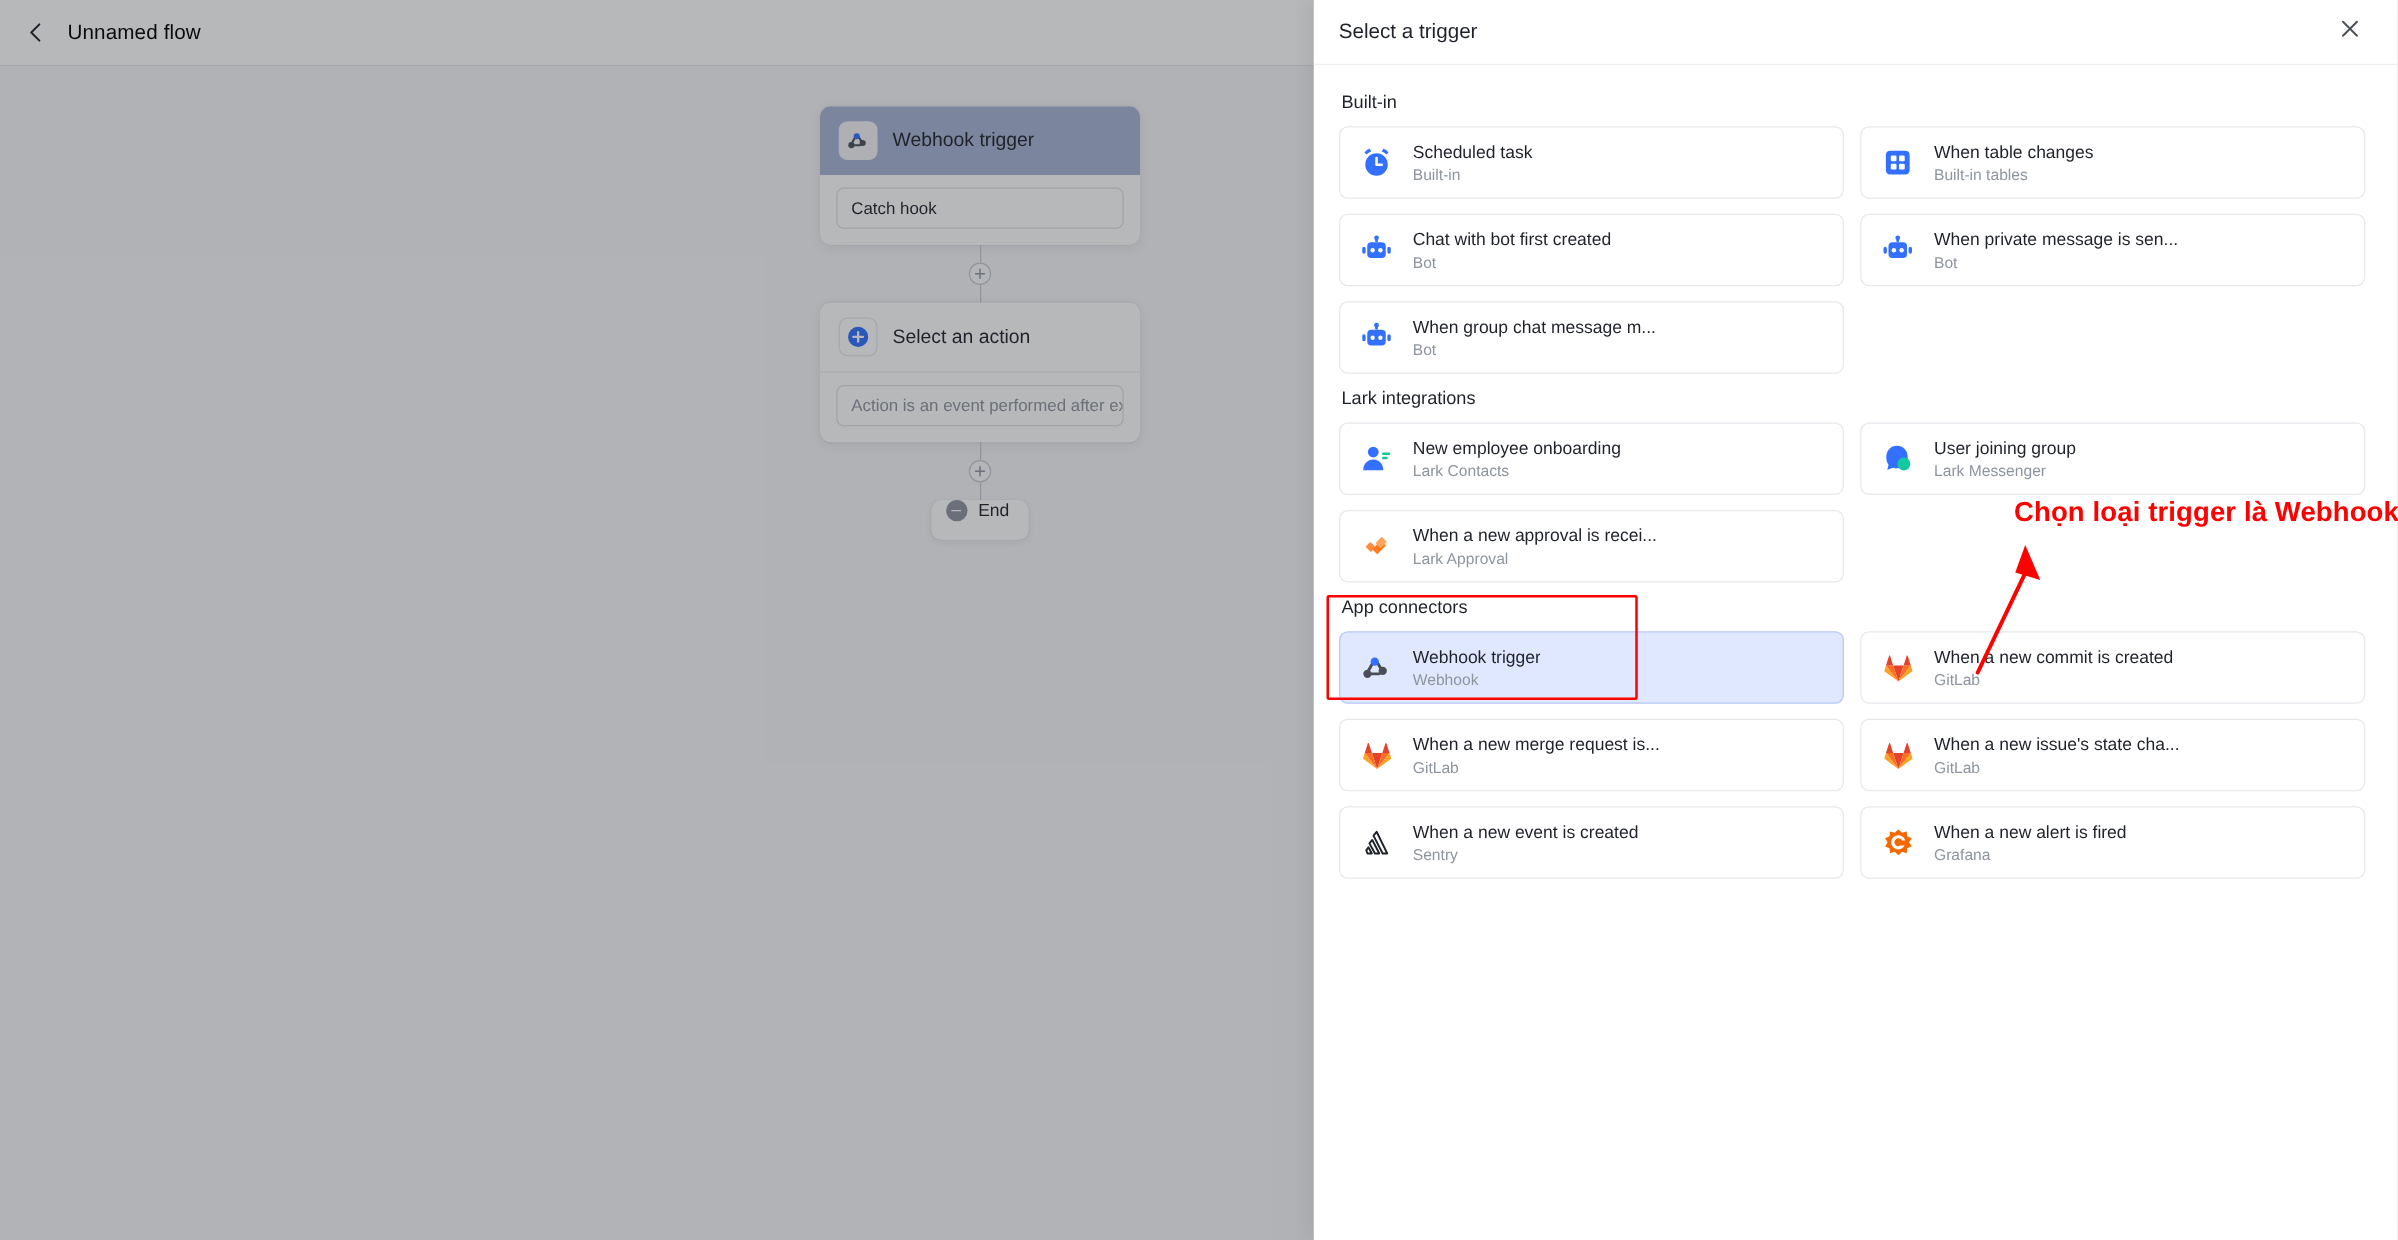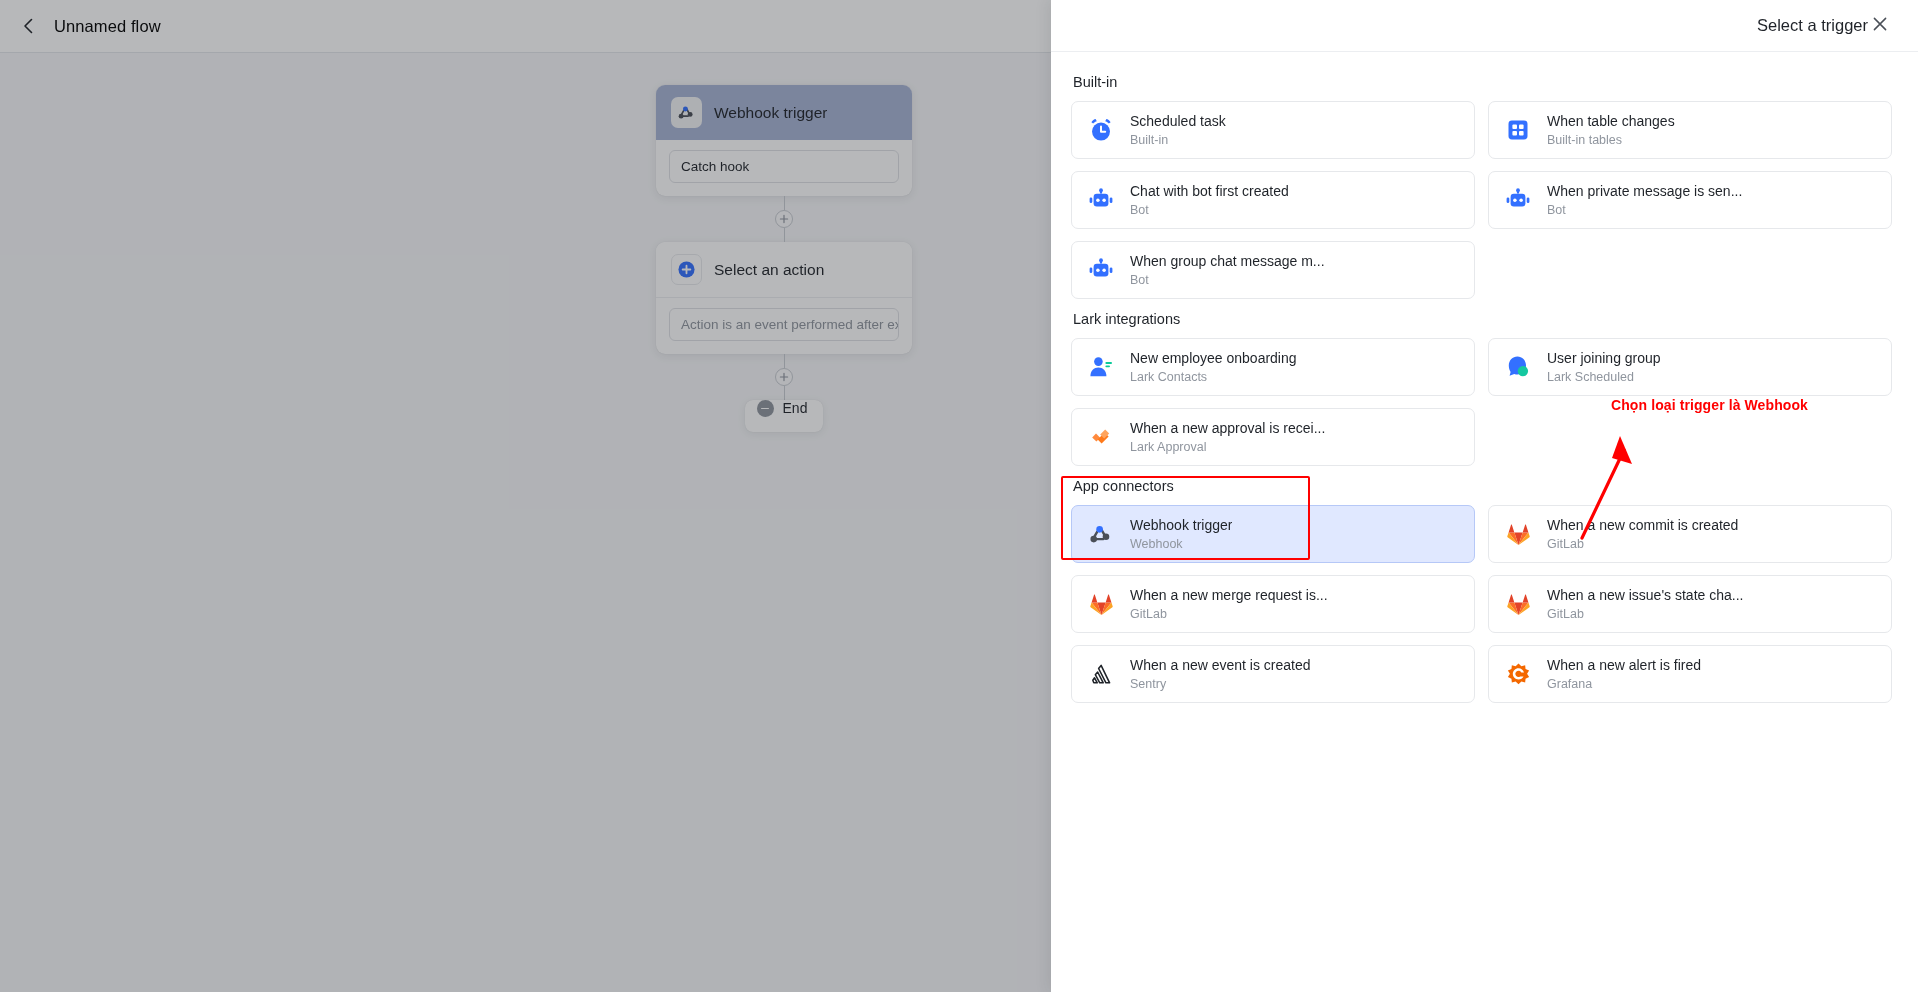--- a/index.html
+++ b/index.html
@@ -143,21 +143,20 @@
     width: 867px; height: 992px;
     background: #ffffff;
     box-shadow: -2px 0 14px rgba(31,35,41,.10);
     display: flex; flex-direction: column;
   }
   .panel-head {
     height: 52px; flex: none;
     border-bottom: 1px solid #eceef1;
     display: flex; align-items: center;
     padding: 0 26px 0 20px;
-    text-align: right;
   }
   .panel-title {
     font-size: 16.5px; color: #1f2329; font-weight: 500;
     flex: 1;
   }
   .close-btn {
     width: 24px; height: 24px;
     display: flex; align-items: center; justify-content: center;
     cursor: pointer;
   }
@@ -224,21 +223,21 @@
     border: 2.5px solid #ff0000;
     border-radius: 2px;
     pointer-events: none;
     z-index: 3;
   }
 
   
   .annotation {
     position: absolute;
     left: 560px; top: 345px;
-    font-size: 14px;
+    font-size: 22px;
     font-weight: bold;
     color: #ff0000;
     white-space: nowrap;
     letter-spacing: .1px;
   }
   .arrow-svg {
     position: absolute;
     left: 525px; top: 372px;
     pointer-events: none;
   }
@@ -451,21 +450,21 @@
           </div>
           <div class="trigger-card">
             <span class="tc-icon">
               <svg width="28" height="28" viewBox="0 0 28 28">
         <path d="M4.8 12.6 C4.8 7.4 8.6 3.6 13.4 3.6 C18.2 3.6 22 7.4 22 12.6 C22 17.8 18.2 21.6 13.4 21.6 C12.3 21.6 11.3 21.45 10.3 21.1 L5.6 22.8 L6.6 18.9 C5.45 17.1 4.8 15 4.8 12.6 Z" fill="#3370ff"></path>
         <circle cx="18.9" cy="18.1" r="5.2" fill="#14c8a0"></circle>
       </svg>
             </span>
             <div class="tc-text">
               <div class="tc-name">User joining group</div>
-              <div class="tc-sub">Lark Scheduled</div>
+              <div class="tc-sub">Lark Messenger</div>
             </div>
           </div>
           <div class="trigger-card">
             <span class="tc-icon">
               <svg width="28" height="28" viewBox="0 0 28 28">
         <path d="M5.2 14.4 L9.0 10.6 L13.2 14.8 L9.4 18.6 Z" fill="#ff8a3d"></path>
         <path d="M10.6 16.4 L17.6 9.4 L21.6 13.4 L14.6 20.4 Z" fill="#ff7a1a"></path>
         <path d="M13.2 11.4 L18.2 6.4 L22.2 10.4 L17.2 15.4 Z" fill="#ffa45c"></path>
       </svg>
             </span>

